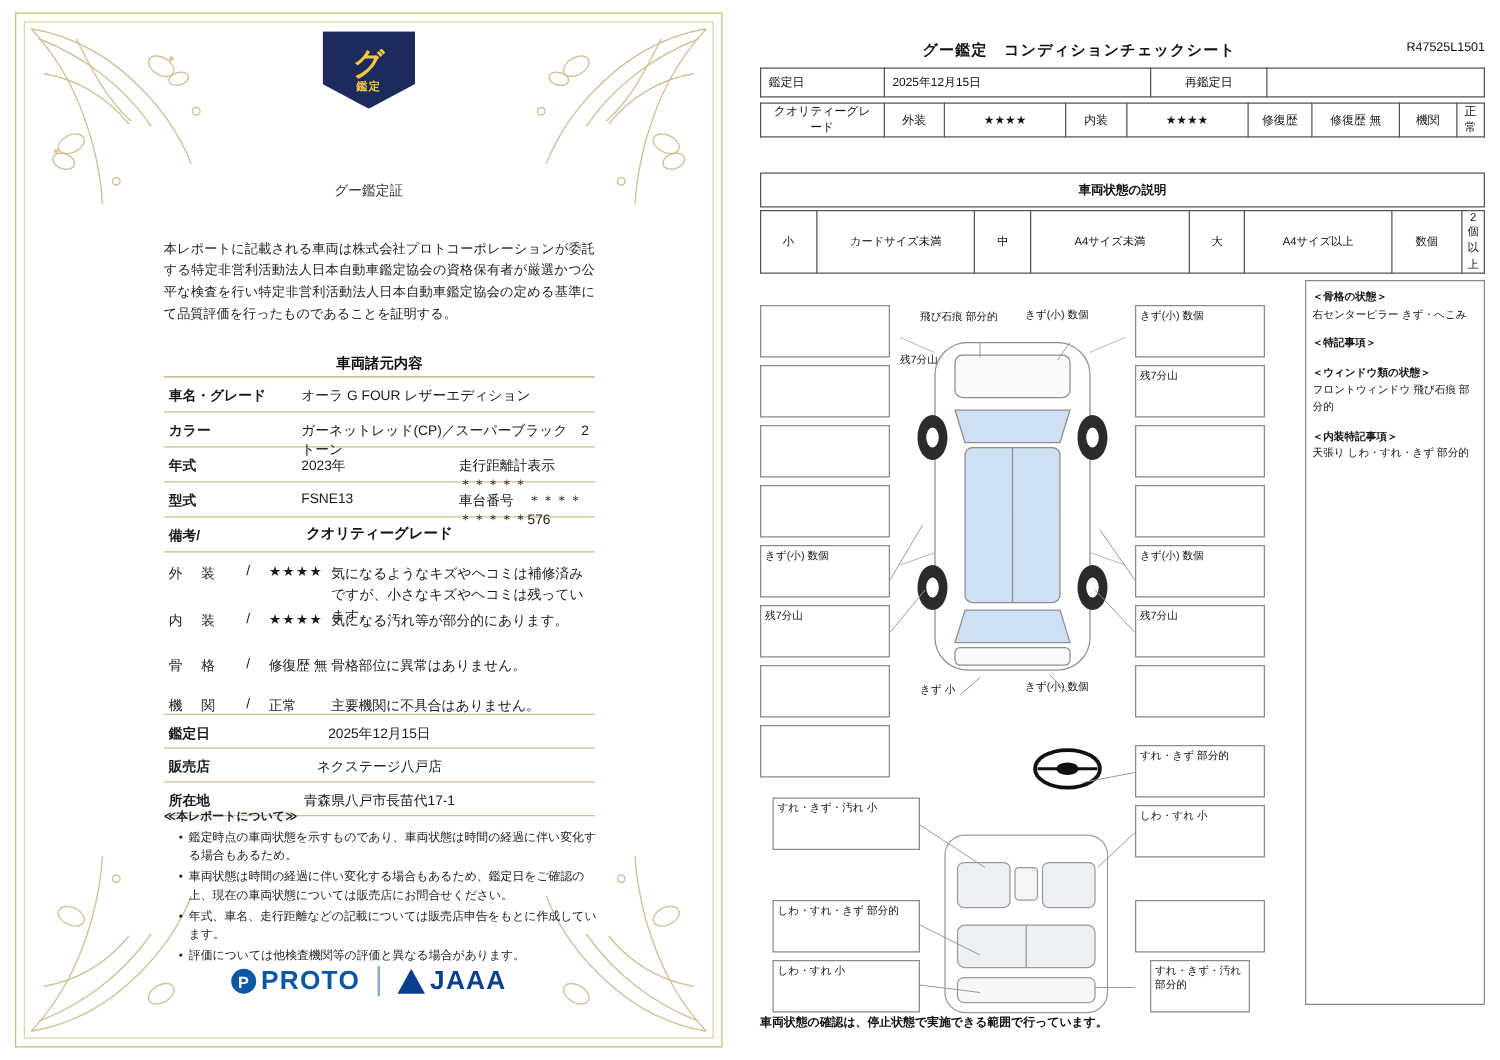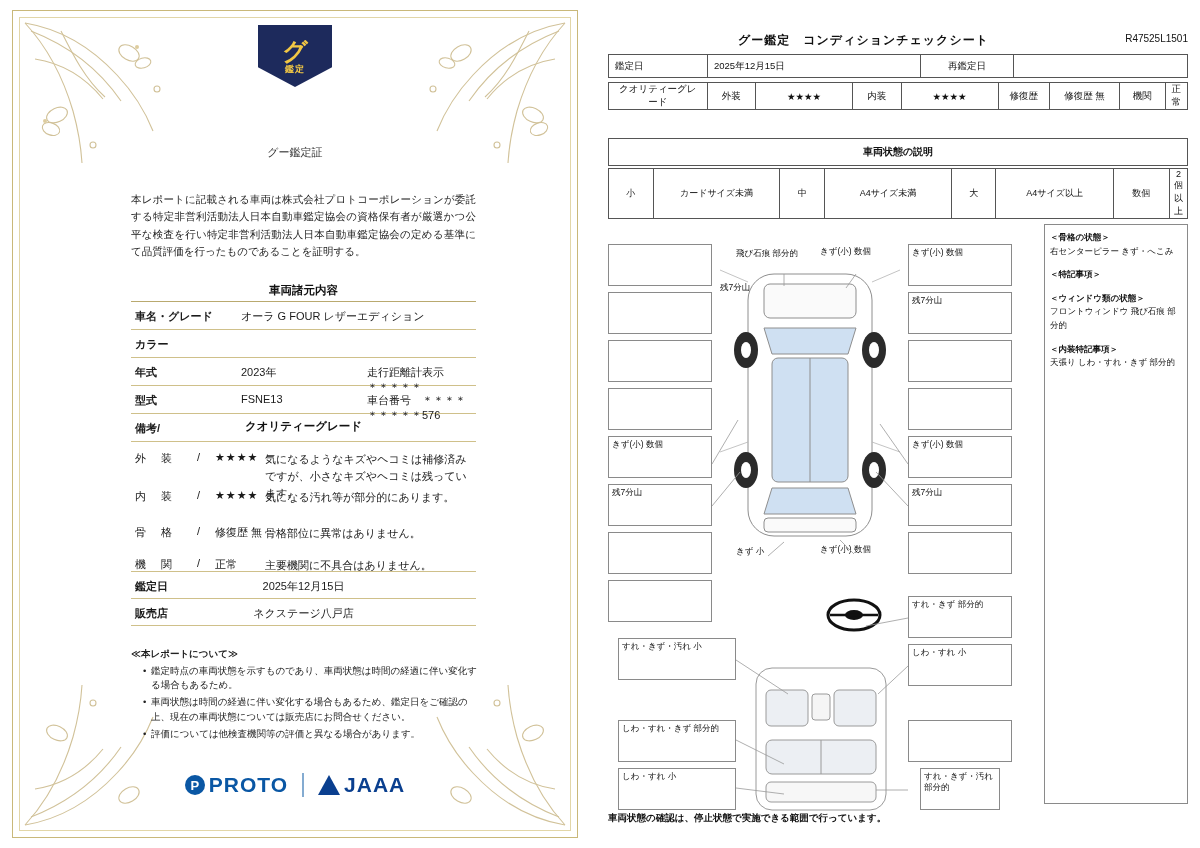--- a/index.html
+++ b/index.html
@@ -212,20 +212,21 @@
 
     <div class="sec-title" id="spec-title">車両諸元内容</div>
 
     <div class="tbl" style="top:290px">
       <div class="r">
         <span class="k">車名・グレード</span>
         <span class="v">オーラ G FOUR レザーエディション</span>
       </div>
       <div class="r">
         <span class="k">カラー</span>
+        <span class="v">ガーネットレッド(CP)／スーパーブラック　2トーン</span>
       </div>
       <div class="r">
         <span class="k">年式</span>
         <span class="v">2023年</span>
         <span class="v2">走行距離計表示　　＊＊＊＊＊</span>
       </div>
       <div class="r">
         <span class="k">型式</span>
         <span class="v">FSNE13</span>
         <span class="v2">車台番号　＊＊＊＊＊＊＊＊＊576</span>
@@ -265,27 +266,32 @@
 
     <div class="bot-tbl" style="top:560px">
       <div class="r">
         <span class="k">鑑定日</span>
         <span class="v">2025年12月15日</span>
       </div>
       <div class="r">
         <span class="k">販売店</span>
         <span class="v">ネクステージ八戸店</span>
       </div>
+      <div class="r">
+        <span class="k">所在地</span>
+        <span class="v">青森県八戸市長苗代17-1</span>
+      </div>
     </div>
 
     <div class="notes">
       <div class="nt">≪本レポートについて≫</div>
       <ul>
         <li>鑑定時点の車両状態を示すものであり、車両状態は時間の経過に伴い変化する場合もあるため。</li>
         <li>車両状態は時間の経過に伴い変化する場合もあるため、鑑定日をご確認の上、現在の車両状態については販売店にお問合せください。</li>
+        <li>年式、車名、走行距離などの記載については販売店申告をもとに作成しています。</li>
         <li>評価については他検査機関等の評価と異なる場合があります。</li>
       </ul>
     </div>
 
     <div class="logos">
       <div class="proto">
         <div class="circ">P</div>
         <div class="ptxt">PROTO</div>
       </div>
       <div class="sep"></div>

